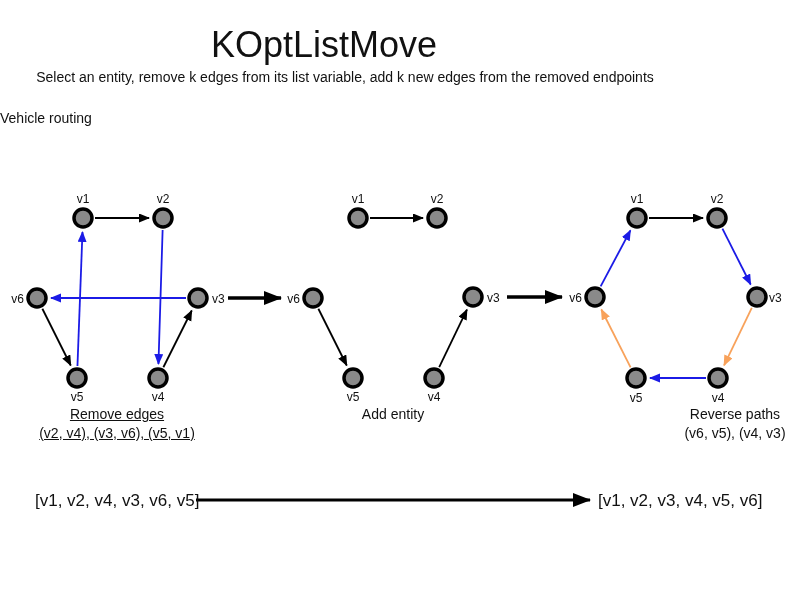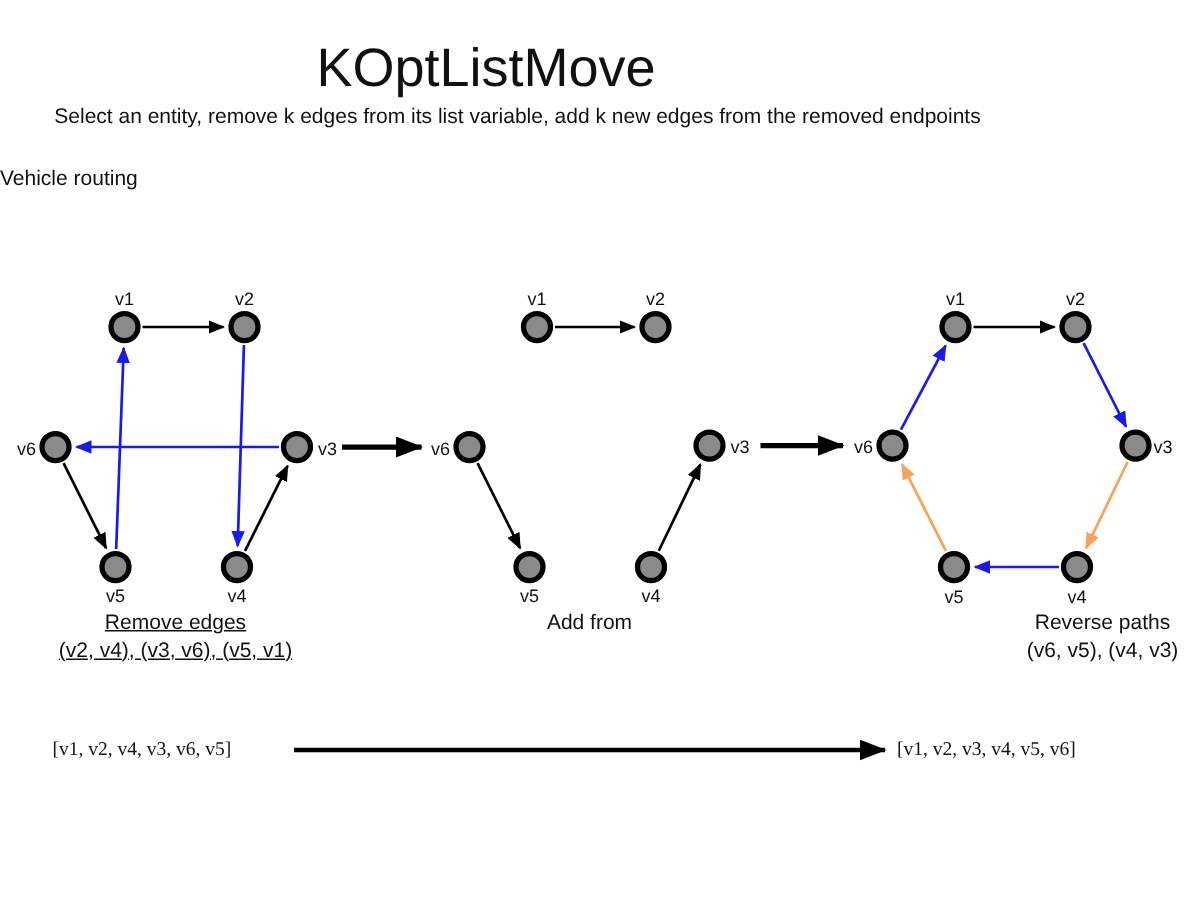--- a/index.html
+++ b/index.html
@@ -38,24 +38,23 @@
     line-height: 18.5px;
     white-space: nowrap;
     transform: translateX(-50%);
     color: #111;
   }
   #caption-0 { left: 117px; text-decoration: underline; }
   #caption-1 { left: 393px; }
   #caption-2 { left: 707px; margin-left: 28px; }
   .route-list {
     top: 491px;
-    font-size: 13px;
+    font-size: 17px;
     white-space: nowrap;
     color: #111;
-    font-family: Liberation Serif, serif;
   }
   #list-before { left: 35px; }
   #list-after  { left: 598px; }
 </style>
 </head>
 <body>
 
 <div id="title" class="abs">KOptListMove</div>
 <div id="subtitle" class="abs">Select an entity, remove k edges from its list variable, add k new edges from the removed endpoints</div>
 <div id="context-label" class="abs">Vehicle routing</div>
@@ -135,21 +134,21 @@
     <line x1="228" y1="298" x2="281" y2="298" stroke="#000000" stroke-width="3.5" marker-end="url(#m-big)"></line>
     <line x1="507" y1="297" x2="562" y2="297" stroke="#000000" stroke-width="3.5" marker-end="url(#m-big)"></line>
     <line x1="196" y1="500" x2="590" y2="500" stroke="#000000" stroke-width="3" marker-end="url(#m-big)"></line>
   </svg>
 
 <div id="caption-0" class="abs caption">
   <div>Remove edges</div>
   <div>(v2, v4), (v3, v6), (v5, v1)</div>
 </div>
 <div id="caption-1" class="abs caption">
-  <div>Add from</div>
+  <div>Add entity</div>
 </div>
 <div id="caption-2" class="abs caption">
   <div>Reverse paths</div>
   <div>(v6, v5), (v4, v3)</div>
 </div>
 
 <div id="list-before" class="abs route-list">[v1, v2, v4, v3, v6, v5]</div>
 <div id="list-after" class="abs route-list">[v1, v2, v3, v4, v5, v6]</div>
 
 </body></html>

